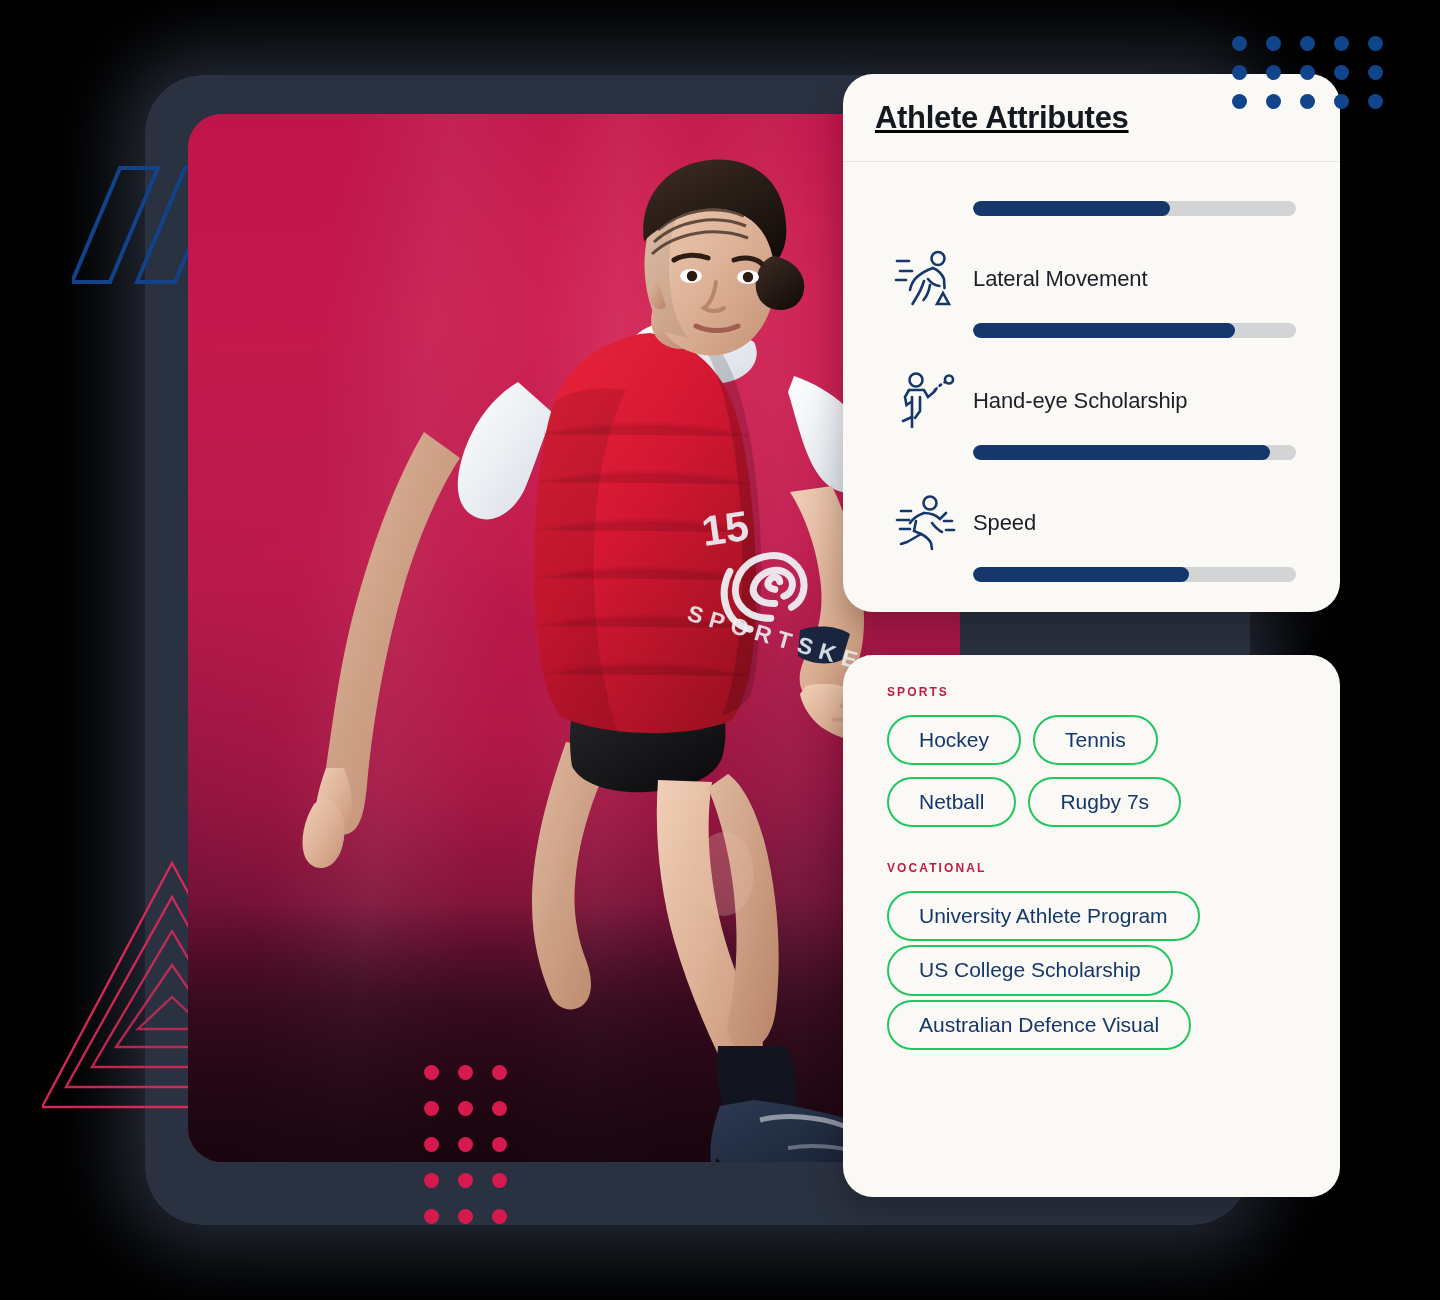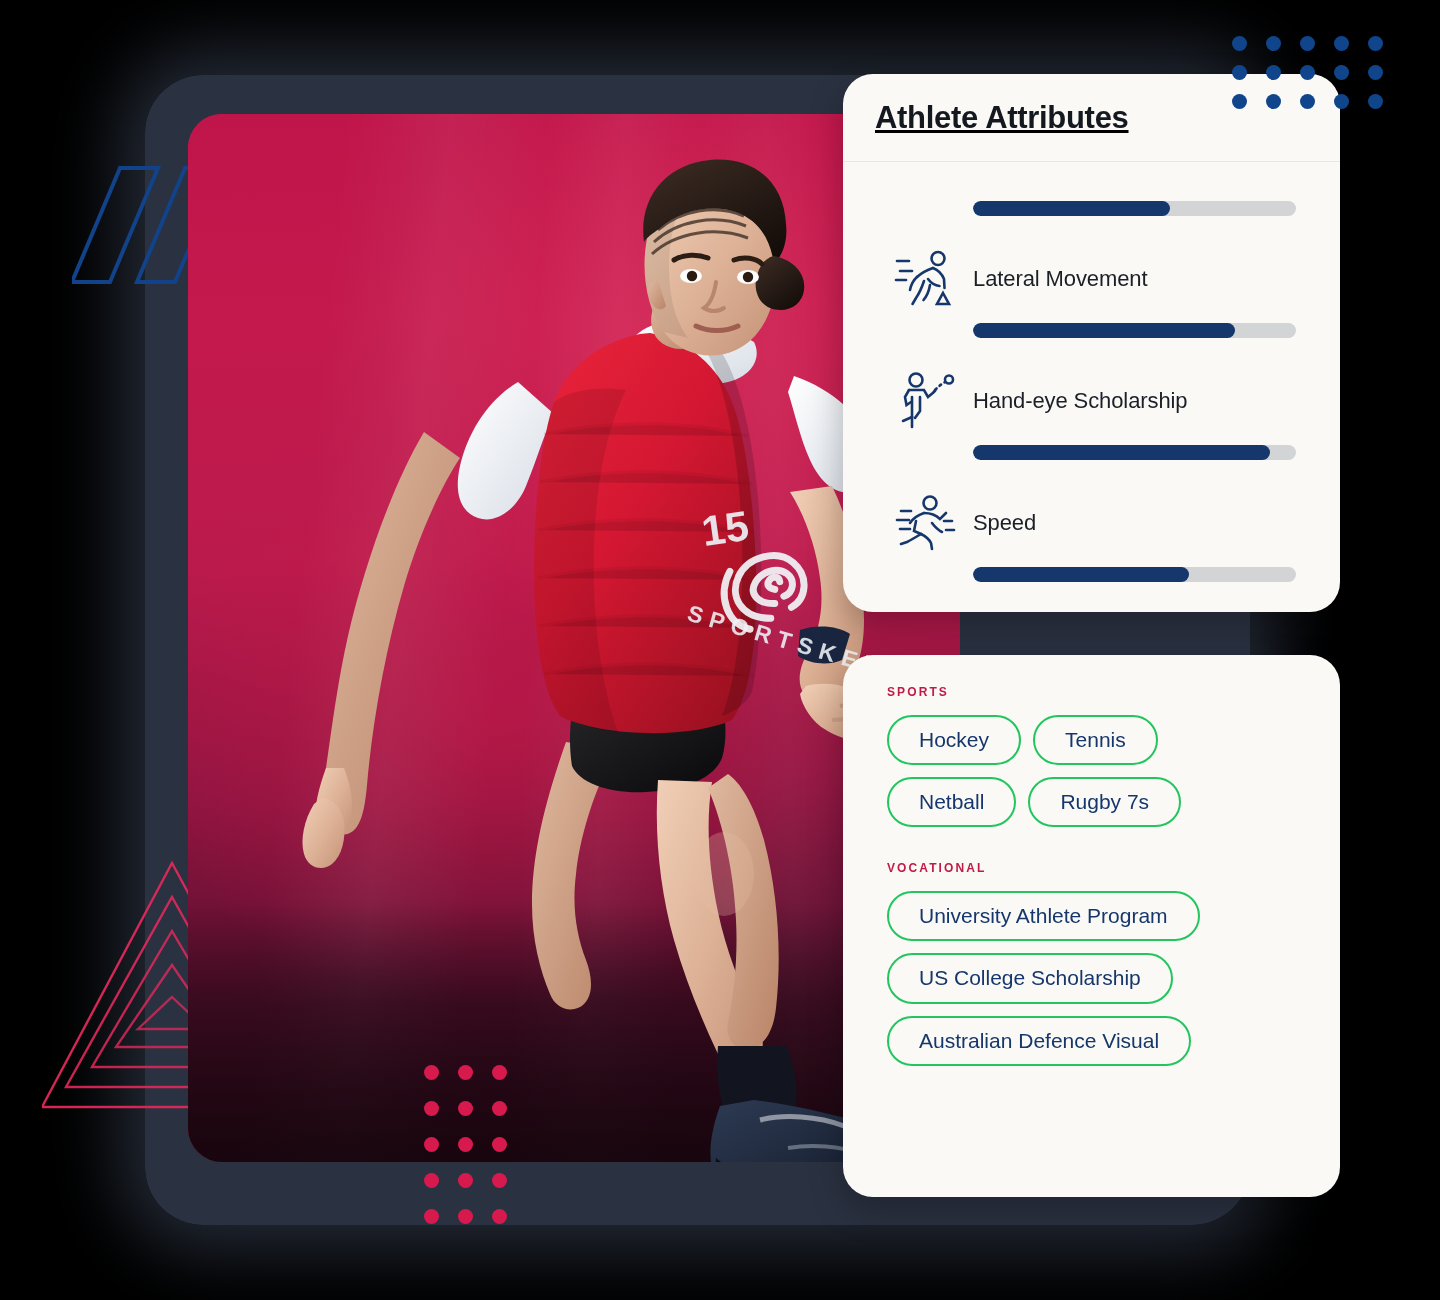--- a/index.html
+++ b/index.html
@@ -196,21 +196,21 @@
   
   .group-label {
     font-size: 12px;
     font-weight: bold;
     letter-spacing: 2.1px;
     color: #c01a45;
     margin-bottom: 16px;
   }
   .group-label.second { margin-top: 34px; }
   .chips { display: flex; flex-wrap: wrap; gap: 12px; }
-  .chips.stack { flex-direction: row; align-items: flex-start; gap: 12px; }
+  .chips.stack { flex-direction: row; align-items: flex-start; gap: 4px; }
   .chip {
     border: 2px solid #22c55e;
     color: #16376c;
     border-radius: 999px;
     font-size: 21px;
     padding: 11px 30px;
     background: transparent;
     white-space: nowrap;
     line-height: 1.15;
   }

